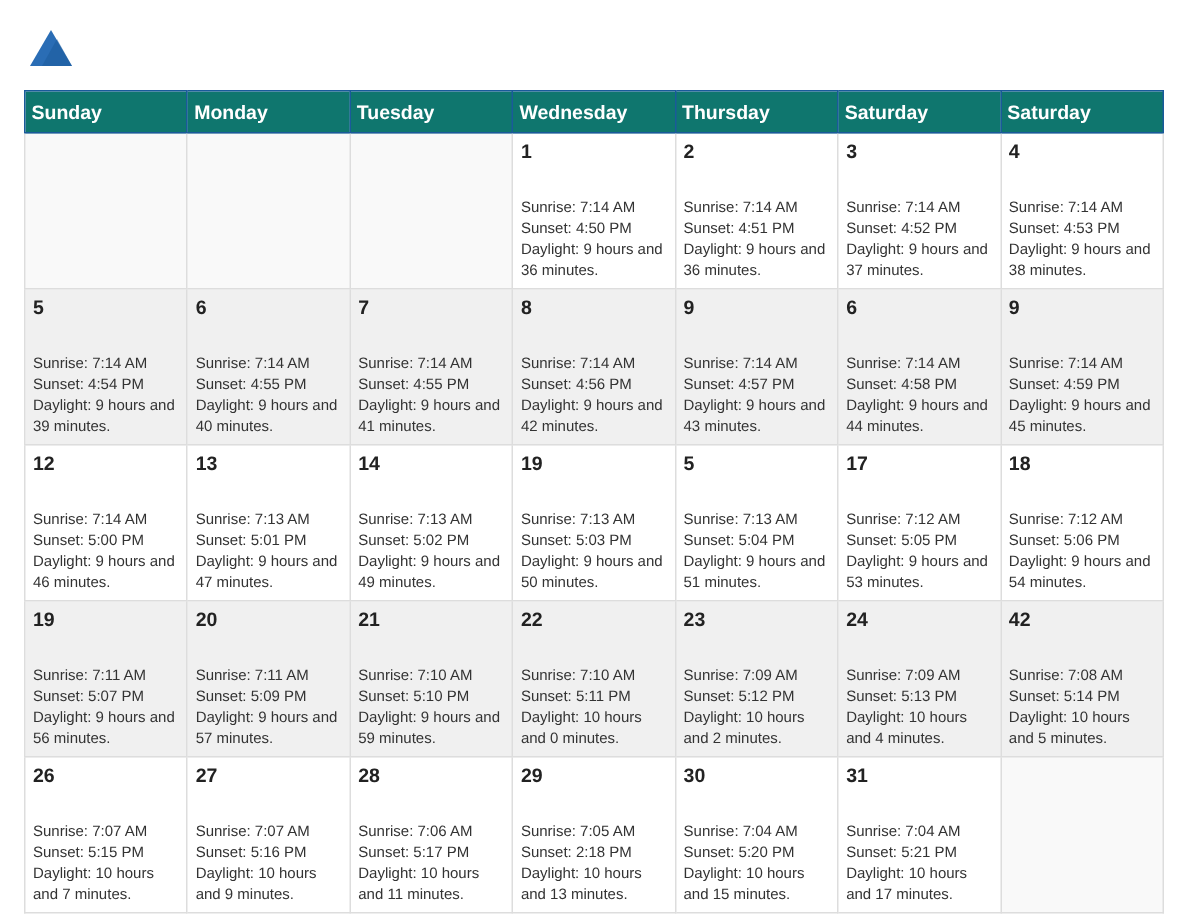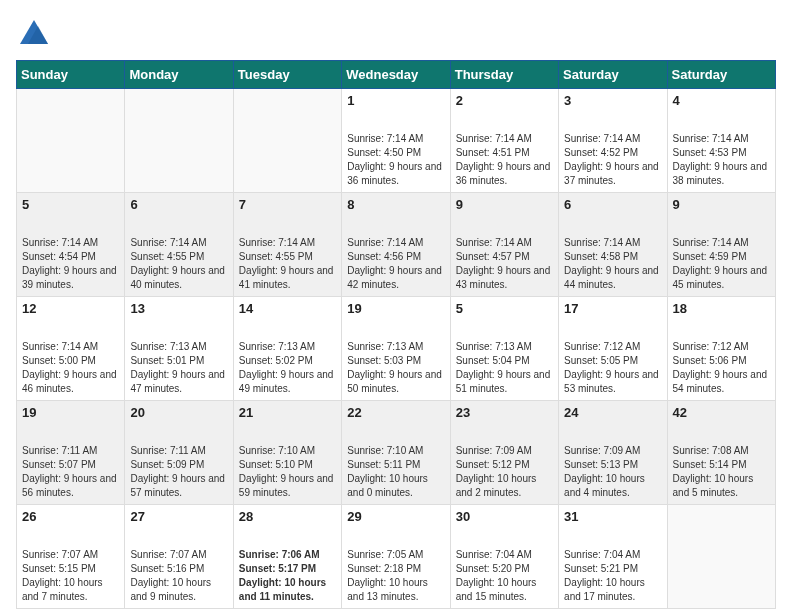--- a/index.html
+++ b/index.html
@@ -290,21 +290,21 @@
 Daylight: 10 hours and 7 minutes.</div>
         </td>
         <td>
           <div class="day-number">27</div>
           <div class="day-info" style="white-space: pre-line;">Sunrise: 7:07 AM
 Sunset: 5:16 PM
 Daylight: 10 hours and 9 minutes.</div>
         </td>
         <td>
           <div class="day-number">28</div>
-          <div class="day-info" style="white-space: pre-line; font-weight: bold;">Sunrise: 7:06 AM
+          <div class="day-info" style="white-space: pre-line;">Sunrise: 7:06 AM
 Sunset: 5:17 PM
 Daylight: 10 hours and 11 minutes.</div>
         </td>
         <td>
           <div class="day-number">29</div>
           <div class="day-info" style="white-space: pre-line;">Sunrise: 7:05 AM
 Sunset: 2:18 PM
 Daylight: 10 hours and 13 minutes.</div>
         </td>
         <td>

